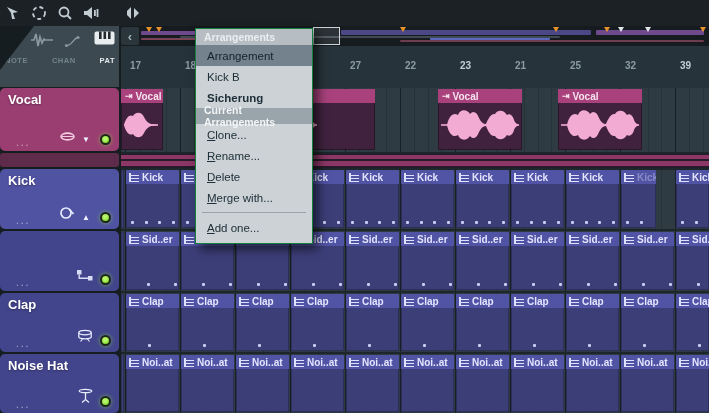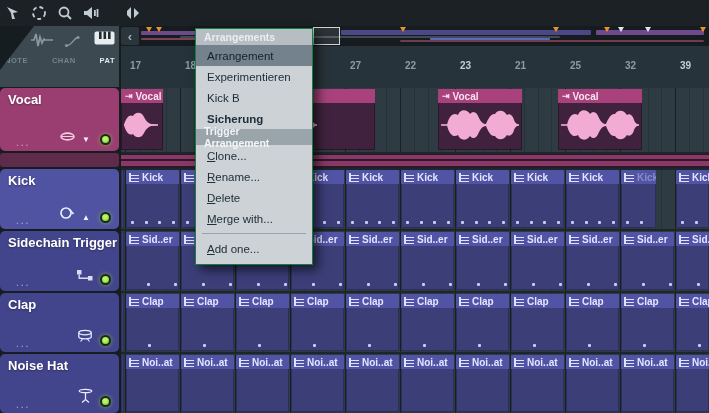--- a/index.html
+++ b/index.html
@@ -581,21 +581,20 @@
         <div class="tname">Kick</div>
         <div class="tdots">...</div>
         <div class="ticon" style="right: 44px;"><svg width="15" height="13">
             <circle cx="6" cy="7" r="5" fill="none" stroke="#e8ecff" stroke-width="1.7"></circle>
             <line x1="9.5" y1="3.5" x2="13.5" y2="8" stroke="#e8ecff" stroke-width="1.7"></line>
           </svg></div>
         <div class="tcaret" style="right: 29px;">▲</div>
         <div class="led"></div>
       </div>
       <div class="track abs c-ind" style="top: 231px; height: 60px;">
-        <div class="tname">Sidechain Trigger</div>
         <div class="tdots">...</div>
         <div class="ticon" style="right: 26px;"><svg width="16" height="12">
             <rect x="0" y="1" width="4.5" height="4.5" fill="#d8dcf5"></rect>
             <rect x="11" y="7" width="4.5" height="4.5" fill="#d8dcf5"></rect>
             <path d="M2.2 5.5 V9.2 H11" stroke="#d8dcf5" stroke-width="1.4" fill="none"></path>
           </svg></div>
         <div class="led"></div>
       </div>
       <div class="track abs c-ind" style="top: 293px; height: 59px;">
         <div class="tname">Clap</div>
@@ -618,24 +617,23 @@
             <line x1="7.5" y1="11.5" x2="11" y2="14.5" stroke="#e8ecff" stroke-width="1.2"></line>
           </svg></div>
         <div class="led"></div>
       </div>
     </div>
   <div id="vocal-sub" class="abs"></div>
 
   <div id="menu" class="abs">
       <div class="mhead">Arrangements</div>
       <div class="mitem sel">Arrangement</div>
-      <div class="mitem">Experimentieren</div>
       <div class="mitem">Kick B</div>
       <div class="mitem bold">Sicherung</div>
-      <div class="mheada">Trigger Arrangement</div>
+      <div class="mheada">Current Arrangements</div>
       <div class="mitem"><u>C</u>lone...</div>
       <div class="mitem"><u>R</u>ename...</div>
       <div class="mitem"><u>D</u>elete</div>
       <div class="mitem"><u>M</u>erge with...</div>
       <div class="msep"></div>
       <div class="mitem"><u>A</u>dd one...</div>
     </div>
 
 <div class="rowgap" style="top: 151.5px; height: 2px;"></div>
     <div class="rowgap" style="top: 167.5px; height: 2px;"></div>

